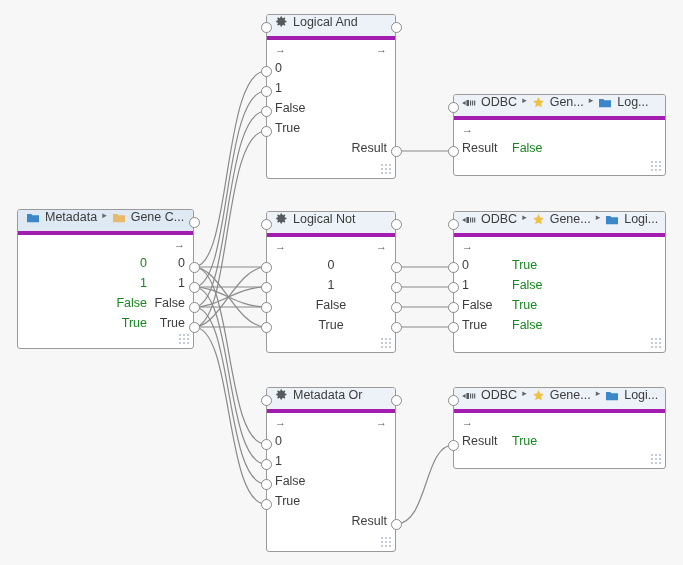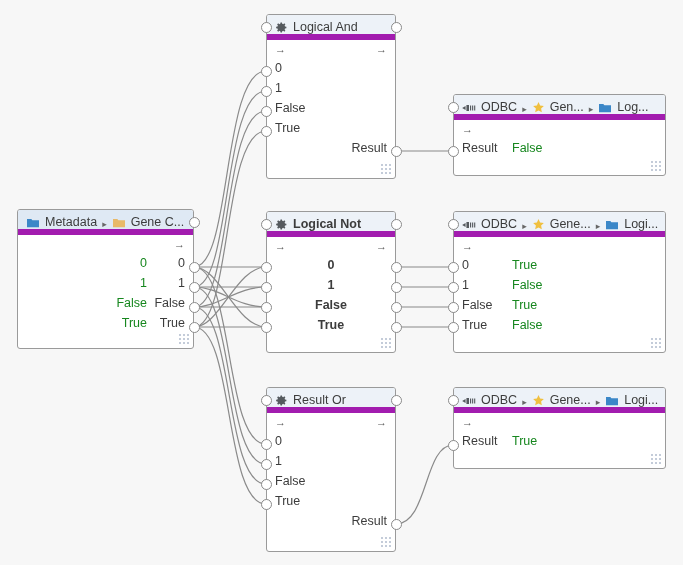--- a/index.html
+++ b/index.html
@@ -19,24 +19,24 @@
   .node{
     position:absolute;
     background:#ffffff;
     border:1px solid #9a9a9a;
     border-radius:3px;
     box-sizing:border-box;
   }
   .node-header{
     height:25px;
     background:#edf2f8;
-    border-bottom:6px solid #a21caf;
+    border-bottom:4px solid #a21caf;
     border-radius:2px 2px 0 0;
     display:flex;
-    align-items:flex-end;
+    align-items:flex-start;
     padding:0 8px;
     box-sizing:border-box;
     font-size:12.5px;
     color:#3c3c3c;
     white-space:nowrap;
     overflow:hidden;
   }
   .node-header.meta{background:#dfe9f4;}
   .hdr-title{margin-left:5px;}
   .sep{margin:0 5px;color:#666;font-size:9px;}
@@ -157,21 +157,21 @@
         </div>
         <div class="row">
           <span class="lbl dark">True</span>
         </div>
         <div class="row">
           <span class="lbl-right dark">Result</span>
         </div>
       </div>
       <div class="grip"></div>
     </div>
-    <div class="node" style="left: 266px; top: 211px; width: 130px; height: 142px; font-weight: bold;">
+    <div class="node" style="left: 266px; top: 211px; width: 130px; height: 142px;">
       <div class="node-header">
         <span class="ico gear"><svg width="13" height="13" viewBox="0 0 16 16">
             <path d="M8 5.2a2.8 2.8 0 100 5.6 2.8 2.8 0 000-5.6zm0 4.2a1.4 1.4 0 110-2.8 1.4 1.4 0 010 2.8zM14 8.9v-1.8l-1.7-.3a4.6 4.6 0 00-.5-1.2l1-1.4-1.3-1.3-1.4 1a4.6 4.6 0 00-1.2-.5L8.6 1.7H6.8l-.3 1.7a4.6 4.6 0 00-1.2.5l-1.4-1-1.3 1.3 1 1.4a4.6 4.6 0 00-.5 1.2l-1.7.3v1.8l1.7.3c.1.4.3.8.5 1.2l-1 1.4 1.3 1.3 1.4-1c.4.2.8.4 1.2.5l.3 1.7h1.8l.3-1.7c.4-.1.8-.3 1.2-.5l1.4 1 1.3-1.3-1-1.4c.2-.4.4-.8.5-1.2L14 8.9z"></path>
           </svg></span>
         <span class="hdr-title">Logical Not</span>
       </div>
       <div class="node-body">
         <div class="arrow-row">
           <span class="arrow left">→</span>
           <span class="arrow right">→</span>
@@ -189,21 +189,21 @@
           <span class="center dark">True</span>
         </div>
       </div>
       <div class="grip"></div>
     </div>
     <div class="node" style="left: 266px; top: 387px; width: 130px; height: 165px;">
       <div class="node-header">
         <span class="ico gear"><svg width="13" height="13" viewBox="0 0 16 16">
             <path d="M8 5.2a2.8 2.8 0 100 5.6 2.8 2.8 0 000-5.6zm0 4.2a1.4 1.4 0 110-2.8 1.4 1.4 0 010 2.8zM14 8.9v-1.8l-1.7-.3a4.6 4.6 0 00-.5-1.2l1-1.4-1.3-1.3-1.4 1a4.6 4.6 0 00-1.2-.5L8.6 1.7H6.8l-.3 1.7a4.6 4.6 0 00-1.2.5l-1.4-1-1.3 1.3 1 1.4a4.6 4.6 0 00-.5 1.2l-1.7.3v1.8l1.7.3c.1.4.3.8.5 1.2l-1 1.4 1.3 1.3 1.4-1c.4.2.8.4 1.2.5l.3 1.7h1.8l.3-1.7c.4-.1.8-.3 1.2-.5l1.4 1 1.3-1.3-1-1.4c.2-.4.4-.8.5-1.2L14 8.9z"></path>
           </svg></span>
-        <span class="hdr-title">Result Or</span>
+        <span class="hdr-title">Metadata Or</span>
       </div>
       <div class="node-body">
         <div class="arrow-row">
           <span class="arrow left">→</span>
           <span class="arrow right">→</span>
         </div>
         <div class="row">
           <span class="lbl dark">0</span>
         </div>
         <div class="row">

